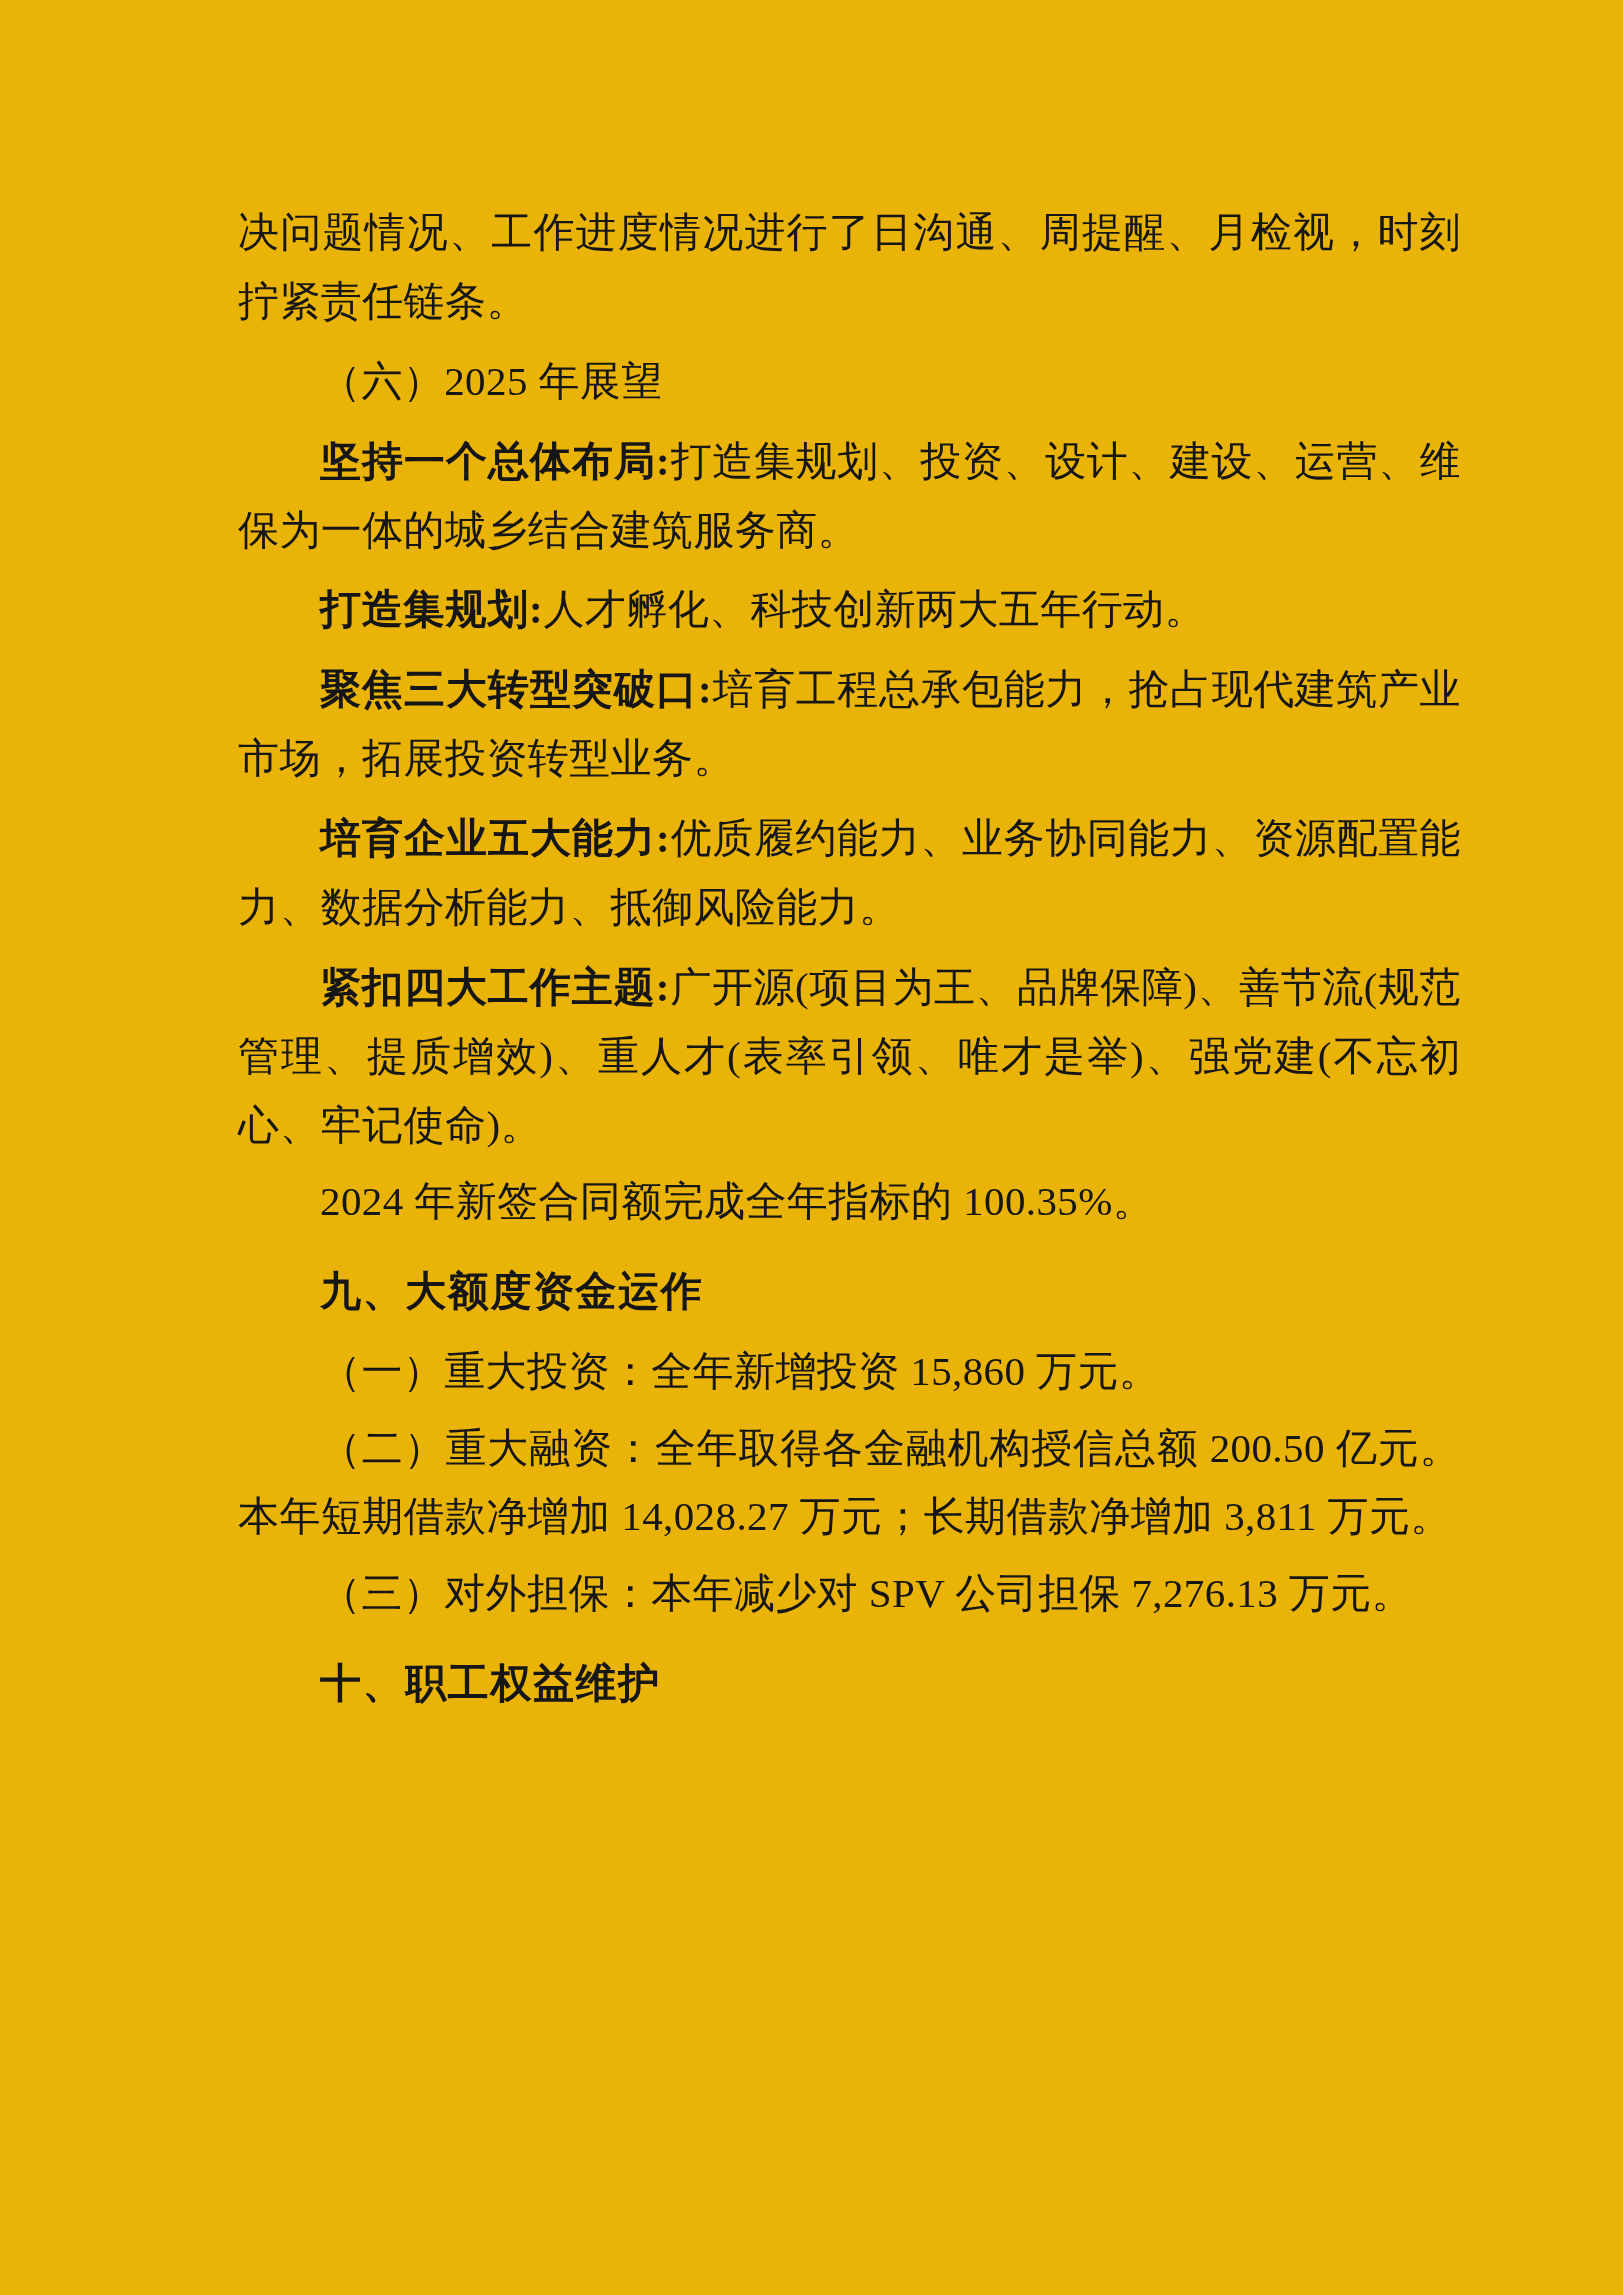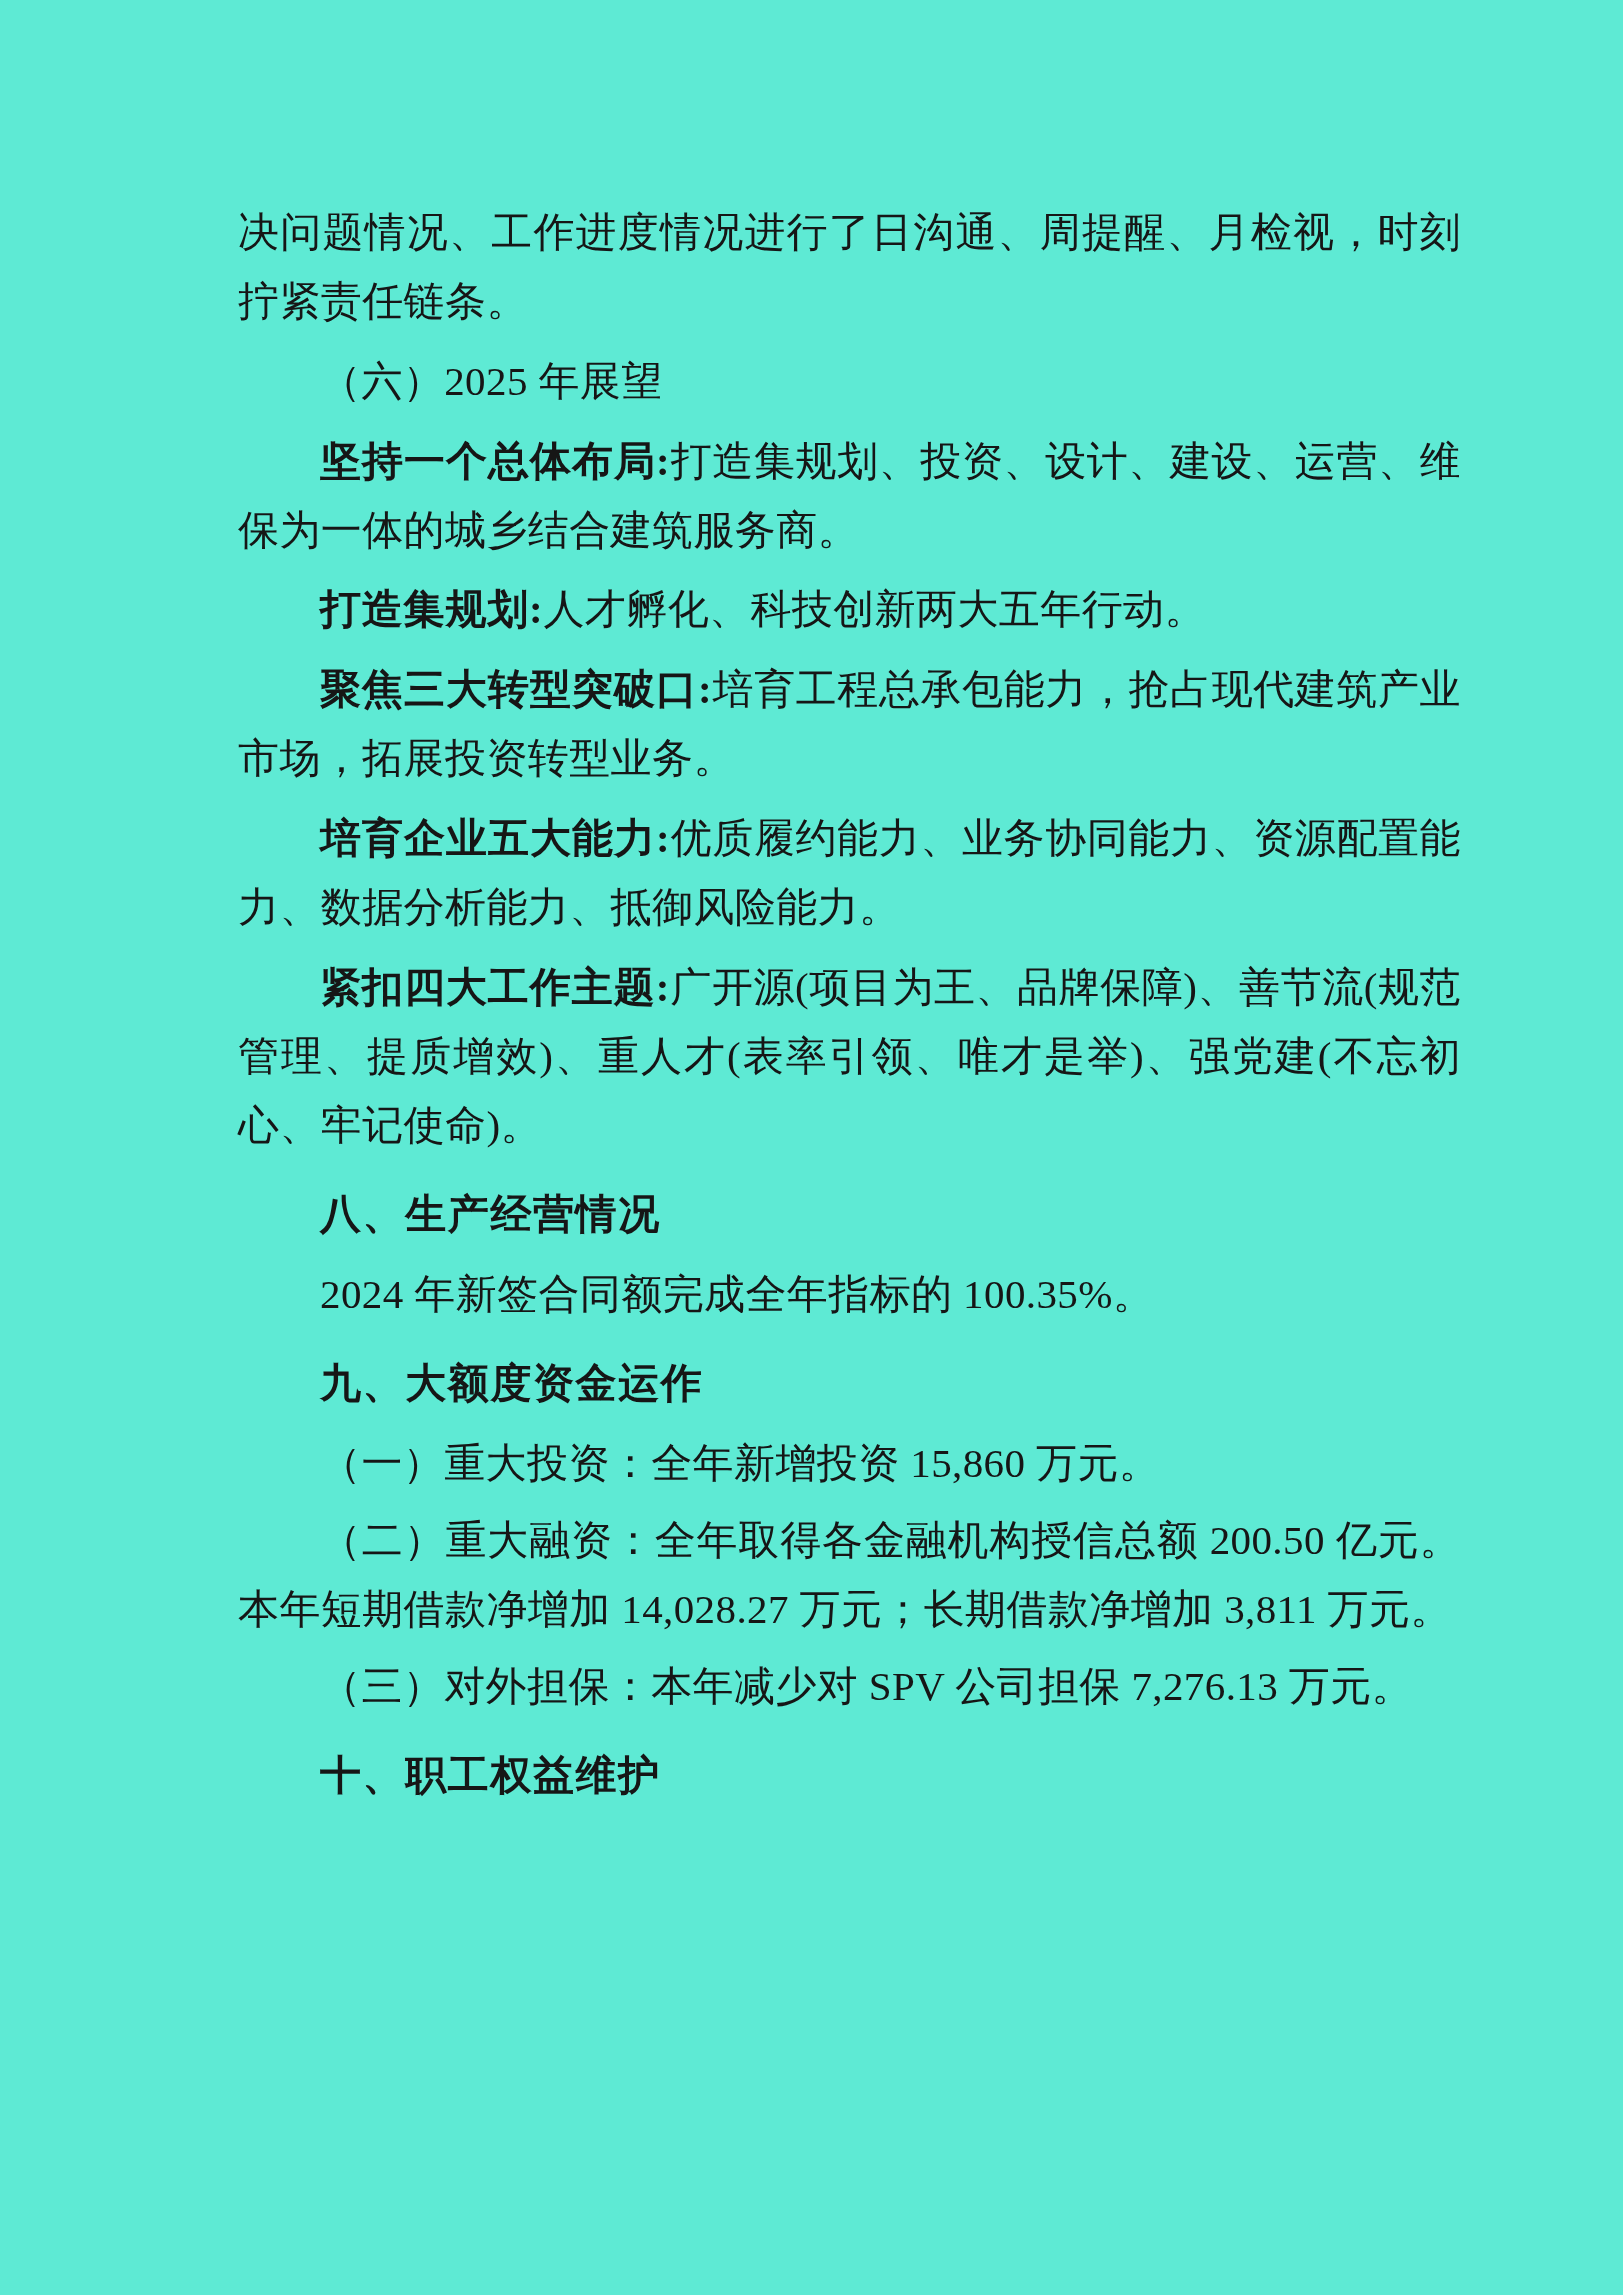--- a/index.html
+++ b/index.html
@@ -13,21 +13,21 @@
     font-family: "Liberation Serif", "DejaVu Serif", serif;
     color: #161616;
     -webkit-font-smoothing: antialiased;
   }
   .page {
     position: relative;
     width: 1623px;
     height: 2295px;
     box-sizing: border-box;
     padding: 198px 162px 95px 238px;
-    background: #5eead4;
+    background: #eab308;
   }
   .doc-body {
     font-size: 41px;
     line-height: 1.68;
     letter-spacing: 0.4px;
     text-align: justify;
     text-justify: inter-ideograph;
   }
   p {
     margin: 0 0 4.8px 0;
@@ -68,21 +68,20 @@
     <p class="sub-heading"><span class="lead">坚持一个总体布局:</span><span>打造集规划、投资、设计、建设、运营、维保为一体的城乡结合建筑服务商。</span></p>
 
     <p class="sub-heading"><span class="lead">打造集规划:</span><span>人才孵化、科技创新两大五年行动。</span></p>
 
     <p class="sub-heading"><span class="lead">聚焦三大转型突破口:</span><span>培育工程总承包能力，抢占现代建筑产业市场，拓展投资转型业务。</span></p>
 
     <p class="sub-heading"><span class="lead">培育企业五大能力:</span><span>优质履约能力、业务协同能力、资源配置能力、数据分析能力、抵御风险能力。</span></p>
 
     <p class="sub-heading"><span class="lead">紧扣四大工作主题:</span><span>广开源(项目为王、品牌保障)、善节流(规范管理、提质增效)、重人才(表率引领、唯才是举)、强党建(不忘初心、牢记使命)。</span></p>
 
-    <p class="heading">八、生产经营情况</p>
 
     <p class="para">2024 年新签合同额完成全年指标的 100.35%。</p>
 
     <p class="heading">九、大额度资金运作</p>
 
     <p class="para">（一）重大投资：全年新增投资 15,860 万元。</p>
 
     <p class="para">（二）重大融资：全年取得各金融机构授信总额 200.50 亿元。本年短期借款净增加 14,028.27 万元；长期借款净增加 3,811 万元。</p>
 
     <p class="para">（三）对外担保：本年减少对 SPV 公司担保 7,276.13 万元。</p>

